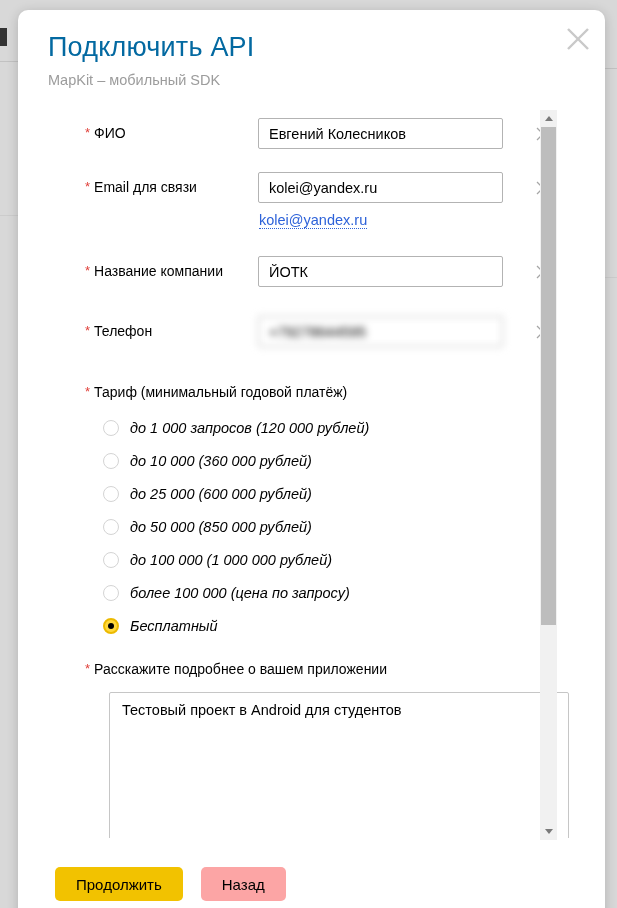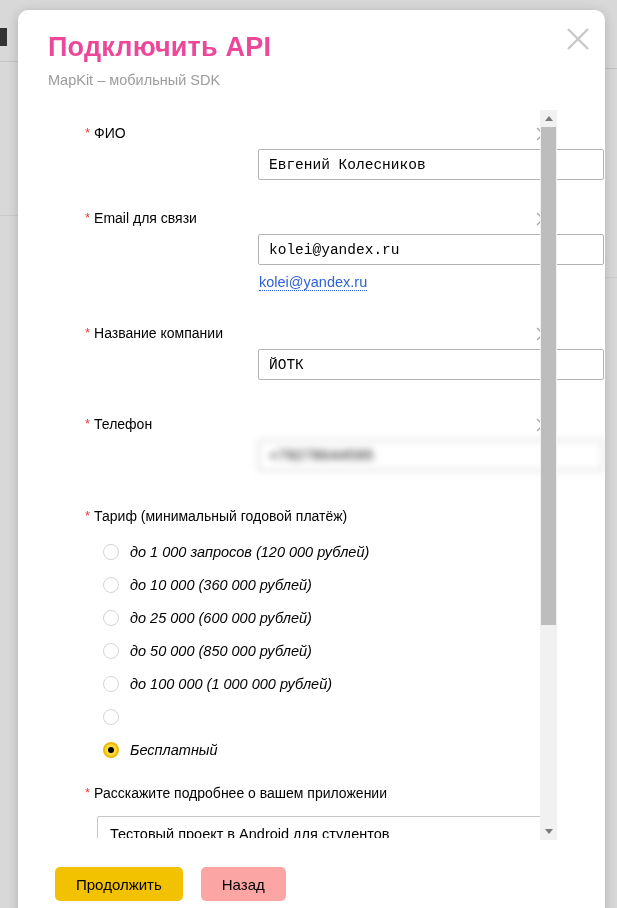--- a/index.html
+++ b/index.html
@@ -28,46 +28,46 @@
     box-shadow: 0 2px 12px rgba(0,0,0,0.18);
   }
   .modal-close {
     position: absolute; top: 14px; right: 12px;
     width: 30px; height: 30px;
     cursor: pointer;
     display: flex; align-items: center; justify-content: center;
   }
   .modal-header { padding: 22px 30px 0 30px; }
   .modal-title {
-    font-size: 27px; font-weight: 700; color: #ec4899;
+    font-size: 27px; font-weight: 400; color: #0369a1;
     letter-spacing: 0.2px;
   }
   .modal-subtitle { margin-top: 9px; font-size: 14.5px; color: #9c9c9c; }
 
   
   .scrollport {
     position: absolute;
     left: 0; top: 100px;
     width: 587px; height: 728px;
     overflow: hidden;
     padding-left: 40px;
   }
   .form-inner { padding: 0 0 0 27px; width: 520px; }
 
   .form-row { display: flex; align-items: flex-start; }
   .label-cell { width: 173px; padding-top: 7px; font-size: 14px; color: #000; }
   .req { color: #e0403a; margin-right: 4px; font-size: 13px; vertical-align: top; }
   .input-cell { position: relative; width: 302px; }
   .text-input {
-    width: 346px; height: 31px;
+    width: 245px; height: 31px;
     border: 1px solid #b3b3b3; border-radius: 2px;
     padding: 0 34px 0 10px;
-    font-family: Liberation Mono, monospace;
+    font-family: Liberation Sans, sans-serif;
     font-size: 14.5px; color: #000;
-    background: #fff; outline: none; margin-top: 31px;
+    background: #fff; outline: none;
   }
   .blurred { filter: blur(3.5px); }
   .clear-x {
     position: absolute; right: 8px; top: 7px;
     width: 18px; height: 18px; cursor: pointer;
     display: flex; align-items: center; justify-content: center;
   }
   .email-suggest {
     display: inline-block;
     margin-top: 9px; margin-left: 1px;
@@ -101,21 +101,21 @@
     border: 2px solid #ecba00;
     background: #ffd83d;
   }
   .radio-dot { width: 0; height: 0; border-radius: 50%; background: #000; }
   .radio-row.checked .radio-dot { width: 6px; height: 6px; }
   .radio-label { font-size: 14.5px; color: #000; }
 
   .about-label { margin-top: 27px; font-size: 14px; color: #000; }
   .about-textarea {
     display: block;
-    margin-top: 15px; margin-left: 12px;
+    margin-top: 15px; margin-left: 24px;
     width: 460px; height: 170px;
     border: 1px solid #c6c6c6; border-radius: 2px;
     padding: 9px 12px;
     font-family: "Liberation Sans", sans-serif;
     font-size: 14.5px; color: #000;
     resize: none; outline: none;
   }
 
   
   .scrollbar {
@@ -272,20 +272,21 @@
         <div class="radio-row">
           <span class="radio-circle">
               <span class="radio-dot"></span>
             </span>
           <span class="radio-label">до 100 000 (1 000 000 рублей)</span>
         </div>
         <div class="radio-row">
           <span class="radio-circle">
               <span class="radio-dot"></span>
             </span>
+          <span class="radio-label">более 100 000 (цена по запросу)</span>
         </div>
         <div class="radio-row checked">
           <span class="radio-circle">
               <span class="radio-dot"></span>
             </span>
           <span class="radio-label">Бесплатный</span>
         </div>
       </div>
 
       <div class="about-label"><span class="req">*</span><span>Расскажите подробнее о вашем приложении</span></div>

